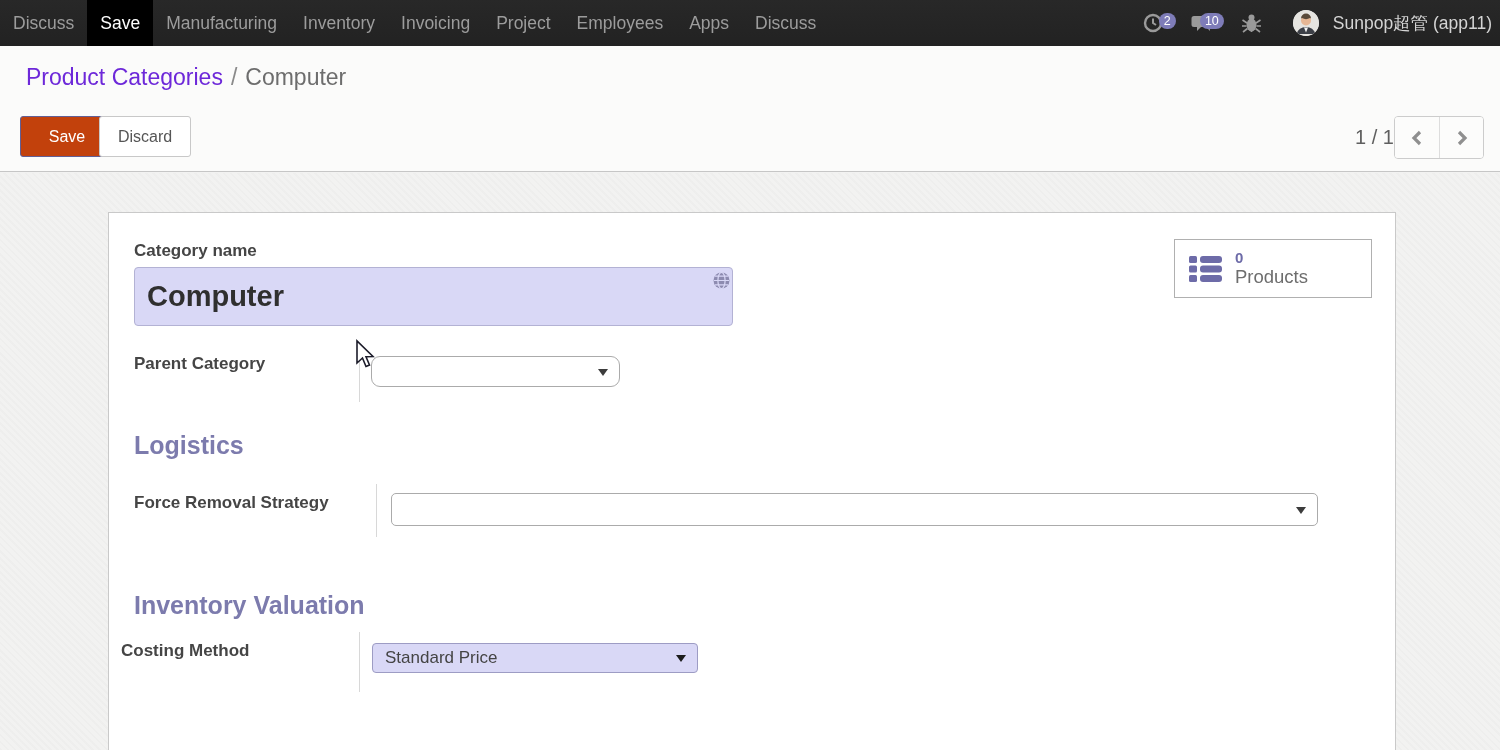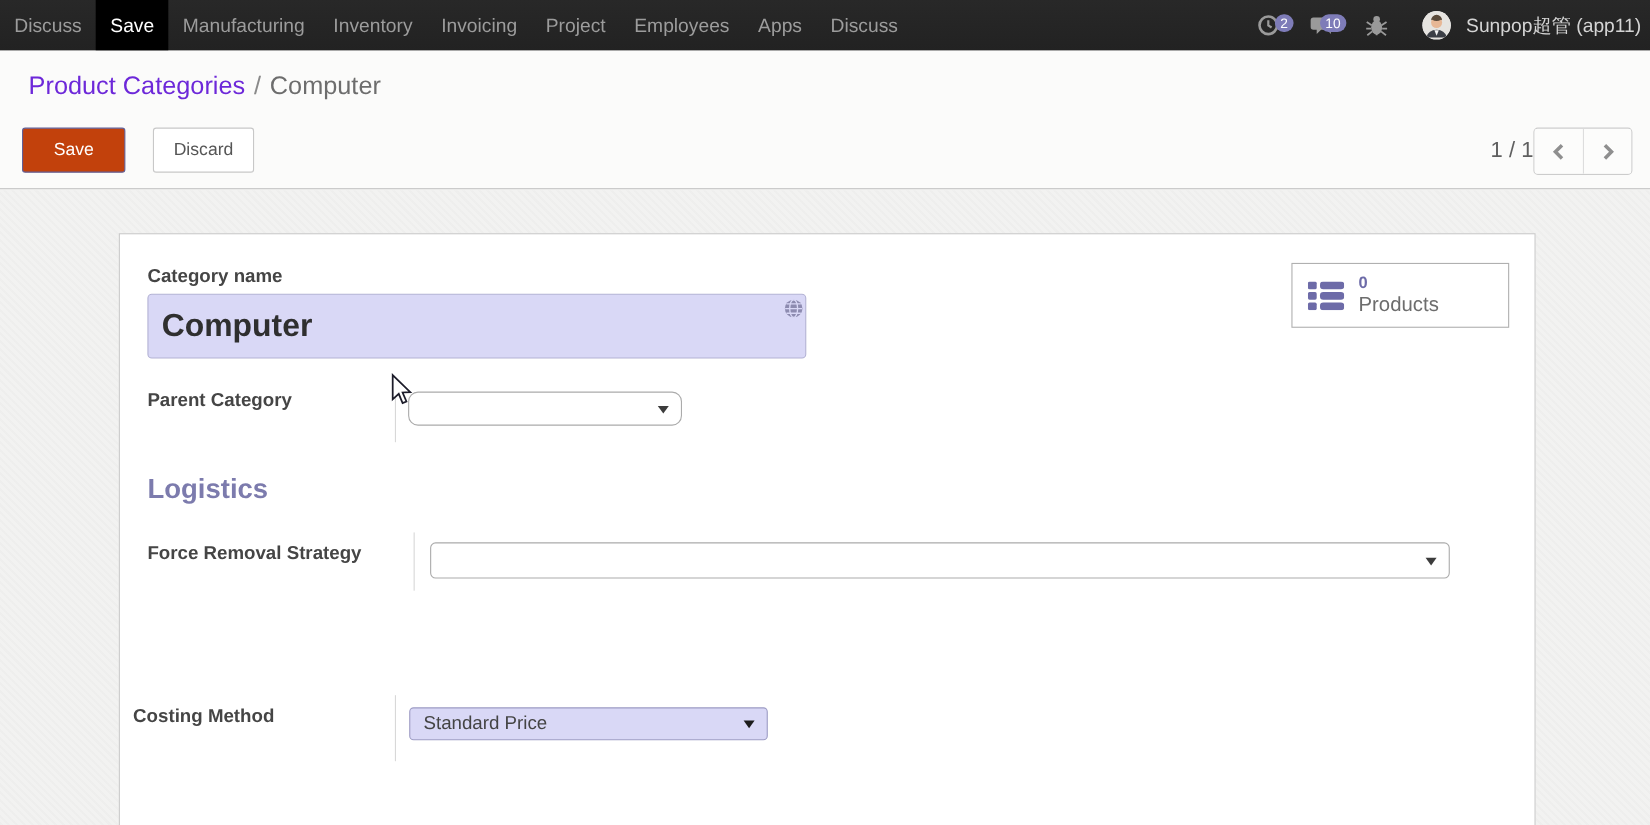--- a/index.html
+++ b/index.html
@@ -45,21 +45,21 @@
   .breadcrumb { position:absolute; left:26px; top:18px; font-size:23px; white-space:nowrap; }
   .breadcrumb .bc-link { color:#6d28d9; cursor:pointer;margin-top:33px; }
   .breadcrumb .bc-sep { color:#8a8a8a; padding:0 8px; }
   .breadcrumb .bc-current { color:#6d6d6d; }
   .btn {
     position:absolute; top:70px; height:41px; border-radius:3px;
     font-size:16px; font-family:"Liberation Sans",sans-serif; cursor:pointer;
     display:flex; align-items:center; justify-content:center;
   }
   .btn-save { left:20px; width:94px; background:#c2410c; border:1px solid #615f96; color:#fff; }
-  .btn-discard { left:99px; width:92px; background:#fff; border:1px solid #c8c8c8; color:#555;margin-left:40px; }
+  .btn-discard { left:99px; width:92px; background:#fff; border:1px solid #c8c8c8; color:#555; }
   .pager { position:absolute; right:16px; top:70px; height:43px; display:flex; align-items:center; }
   .pager-value { color:#5f5f5f; font-size:20px; }
   .pager-buttons { display:flex; height:43px; border:1px solid #ccc; border-radius:4px; overflow:hidden; background:#fdfdfd; }
   .pager-btn { width:44px; height:100%; display:flex; align-items:center; justify-content:center; cursor:pointer; background:#fcfcfb; }
   .pager-btn + .pager-btn { border-left:1px solid #ddd; }
 
   
   .content {
     position:absolute; left:0; top:173px; width:1500px; height:577px;
     background:
@@ -226,20 +226,21 @@
       </svg>
 
       <div class="section-title" style="left:25px; top:218px;">Logistics</div>
       <div class="field-label" style="left:25px; top:280px;">Force Removal Strategy</div>
       <div class="vline" style="left:267px; top:271px; height:53px;"></div>
       <div class="o-select sel-force">
         <span style="padding-left:12px;"></span>
         <span class="caret"></span>
       </div>
 
+      <div class="section-title" style="left:25px; top:378px;">Inventory Valuation</div>
       <div class="field-label" style="left:12px; top:428px;">Costing Method</div>
       <div class="vline" style="left:250px; top:419px; height:60px;"></div>
       <div class="o-select sel-costing">
         <span>Standard Price</span>
         <span class="caret"></span>
       </div>
 
     </div>
   </div>
 </div>

